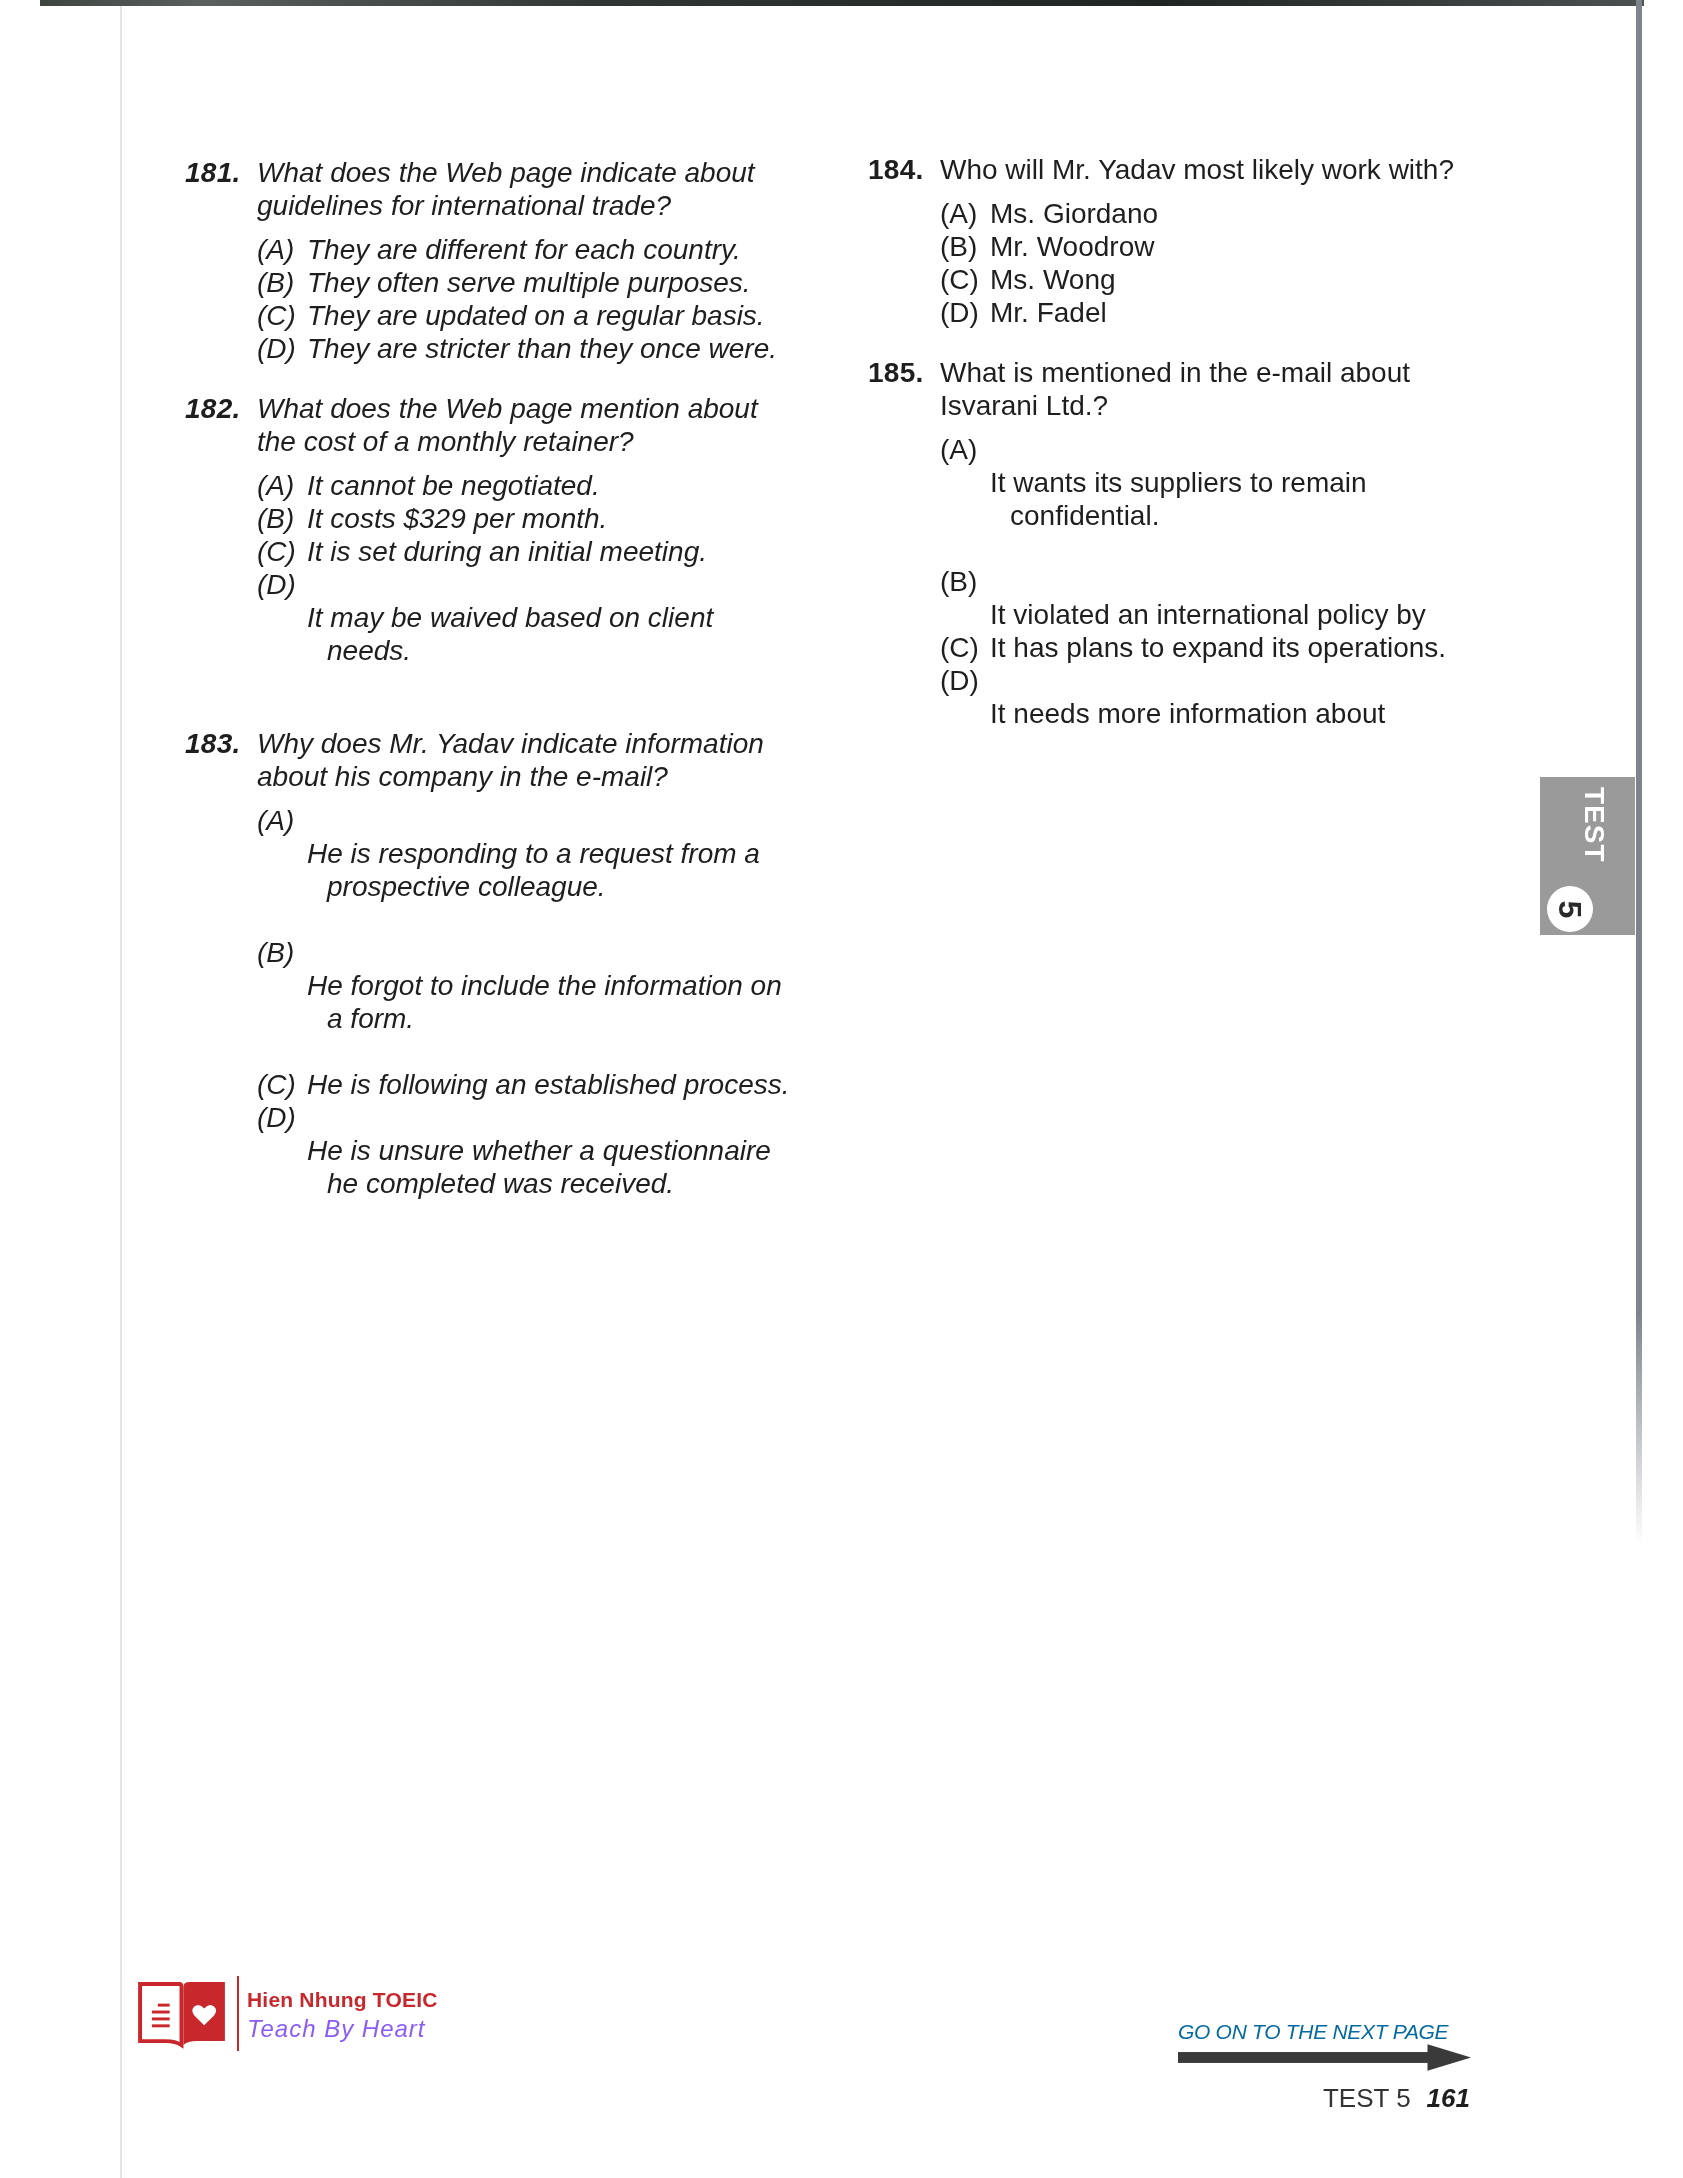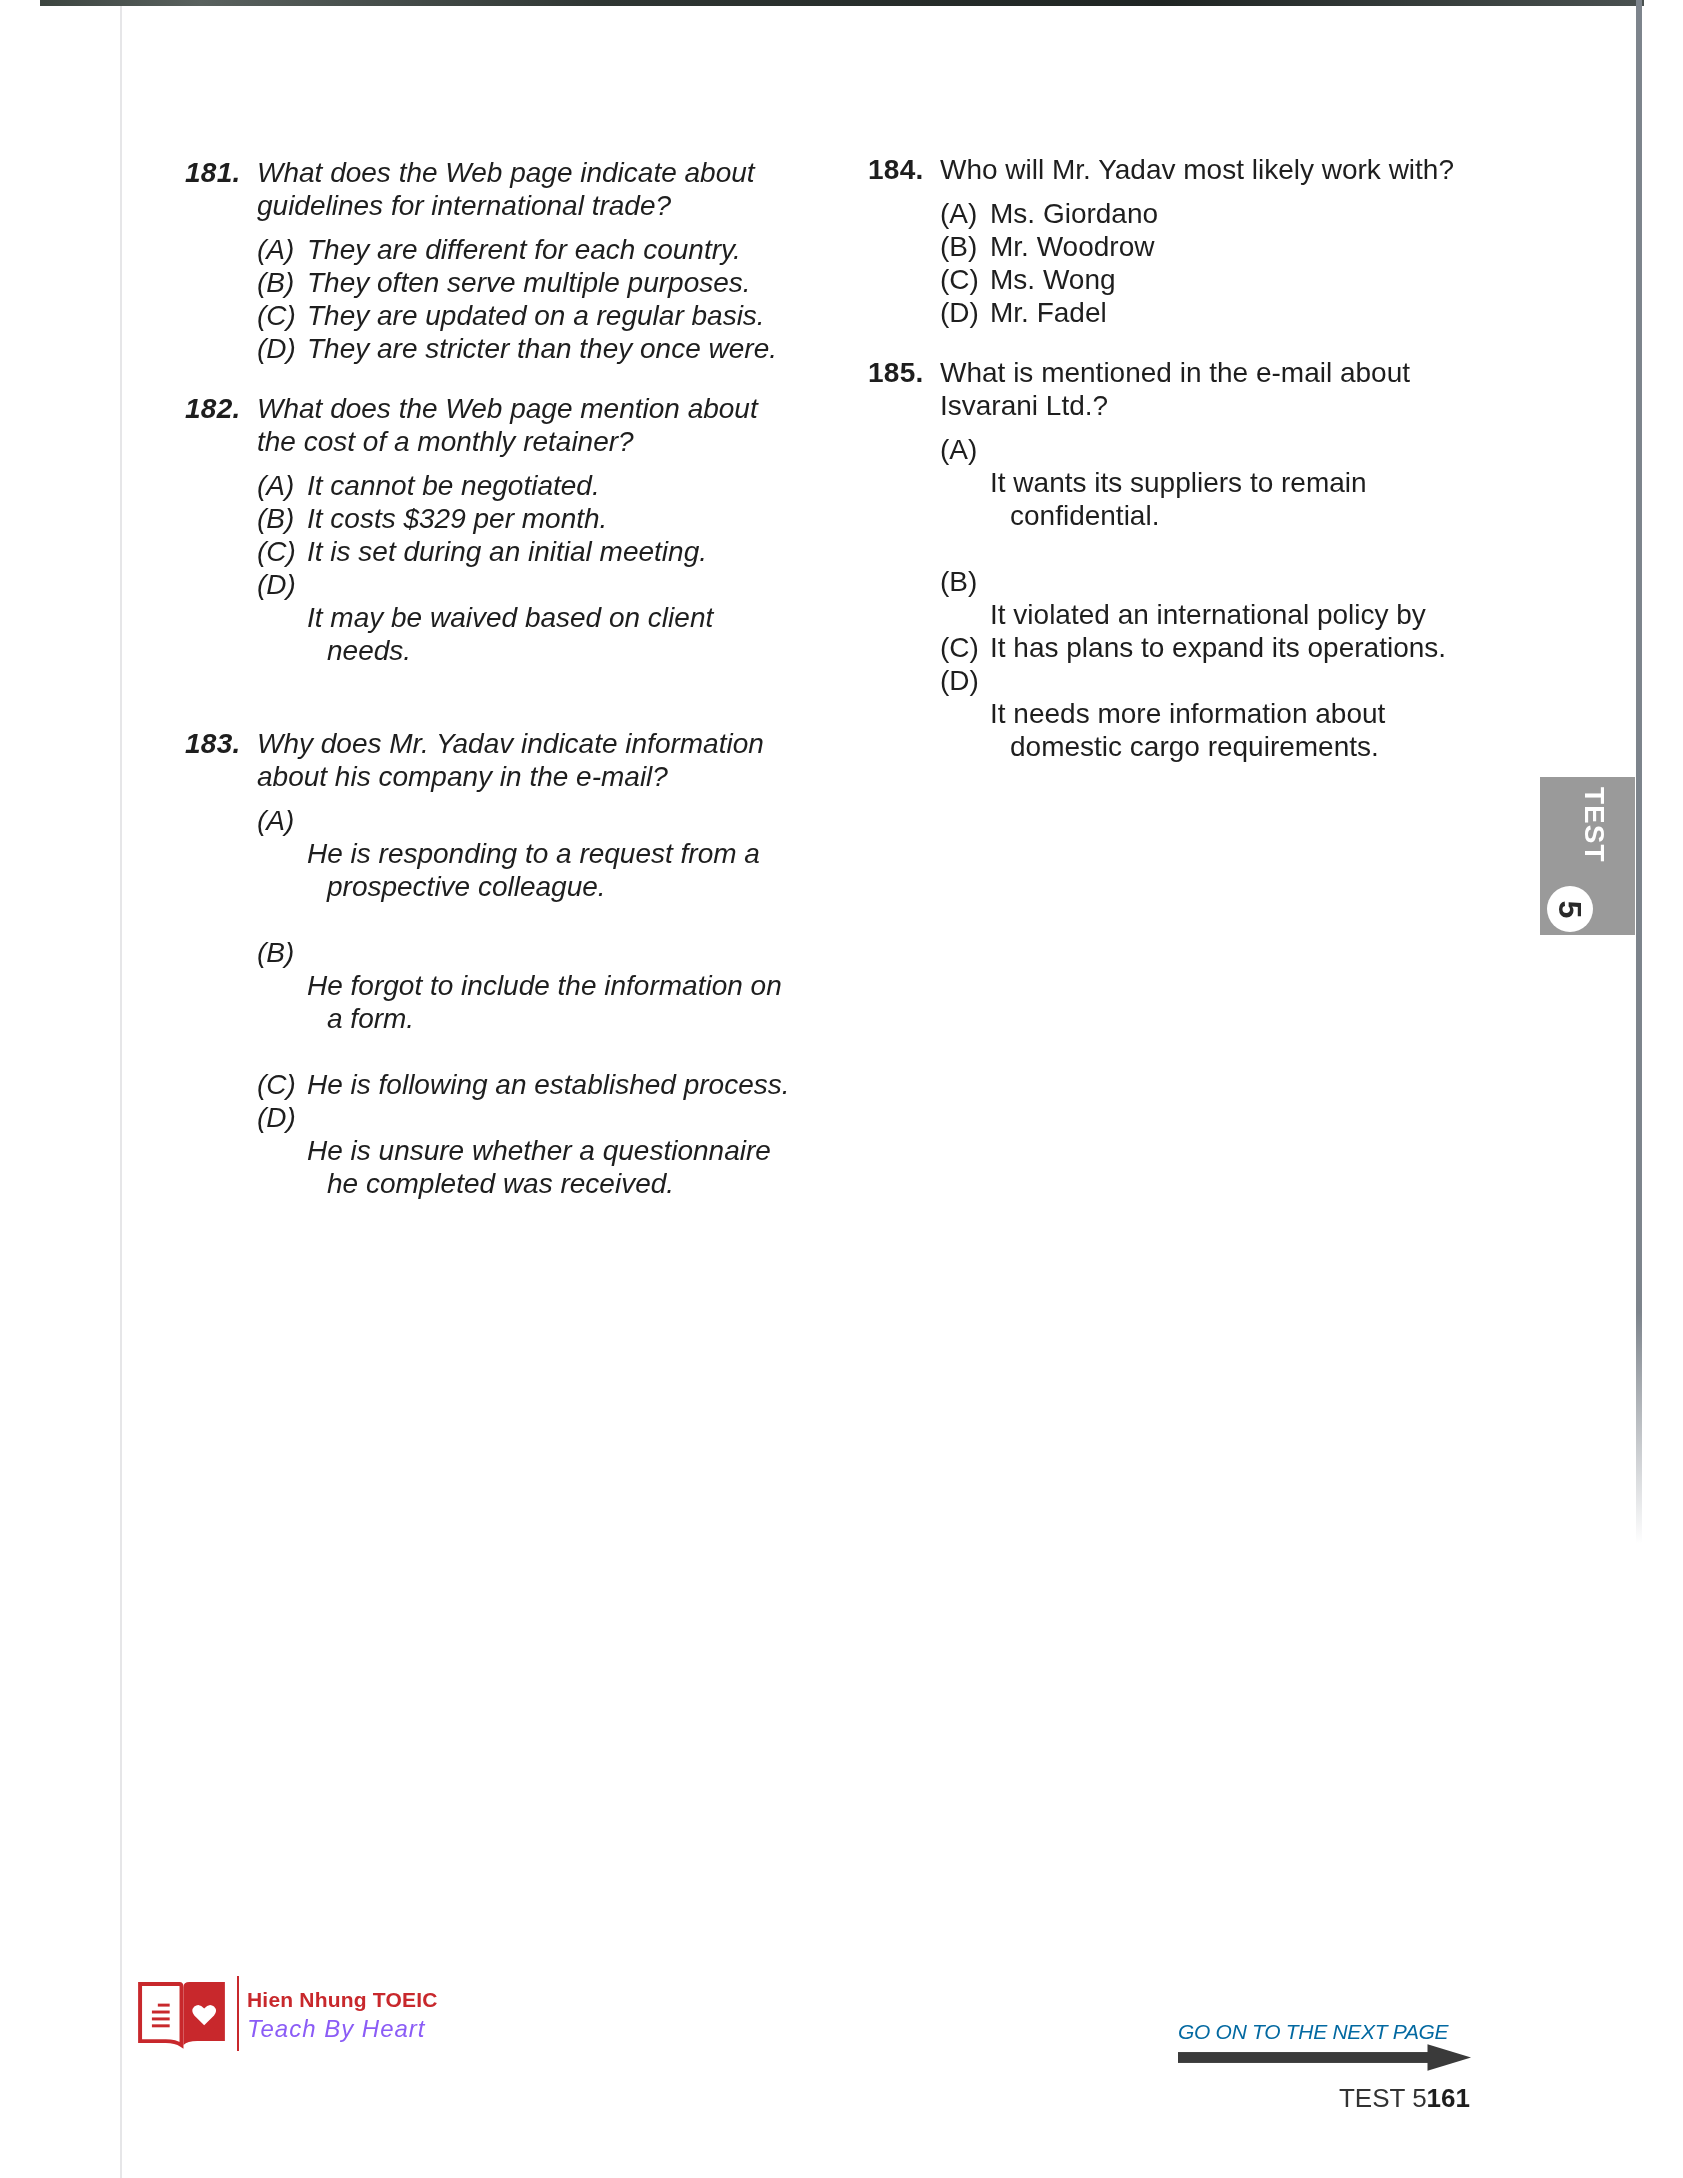--- a/index.html
+++ b/index.html
@@ -197,22 +197,23 @@
       font-size: 26px;
       white-space: nowrap;
     }
     .footer-test {
       color: #333;
       letter-spacing: 0px;
       margin-top: 12px;
     }
     .footer-page {
       font-weight: bold;
-      margin-left: 0;
+      margin-left: 16px;
       color: #1e1e1e;
+      font-style: italic;
     }
   </style>
 </head>
 <body>
 
 <div class="top-bar"></div>
 <div class="left-margin-line"></div>
 <div class="right-edge-line"></div>
 
 <div class="column col-left">
@@ -356,21 +357,20 @@
         </span>
       </div>
       <div class="option">
         <span class="opt-label">(C)</span>
         <span class="opt-text">It has plans to expand its operations.</span>
       </div>
       <div class="option">
         <span class="opt-label">(D)</span>
         <span class="opt-text">
           <span>It needs more information about</span>
-          <span class="cont">domestic cargo requirements.</span>
         </span>
       </div>
     </div>
   </div>
 </div>
 
 <div class="side-tab">
   <span class="side-tab-label">TEST</span>
   <div class="side-tab-circle">
     <span class="side-tab-num">5</span>

